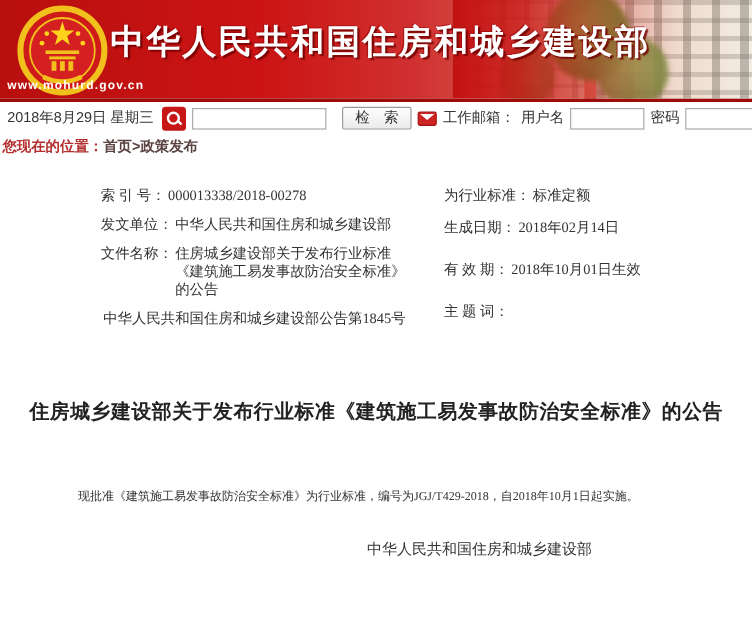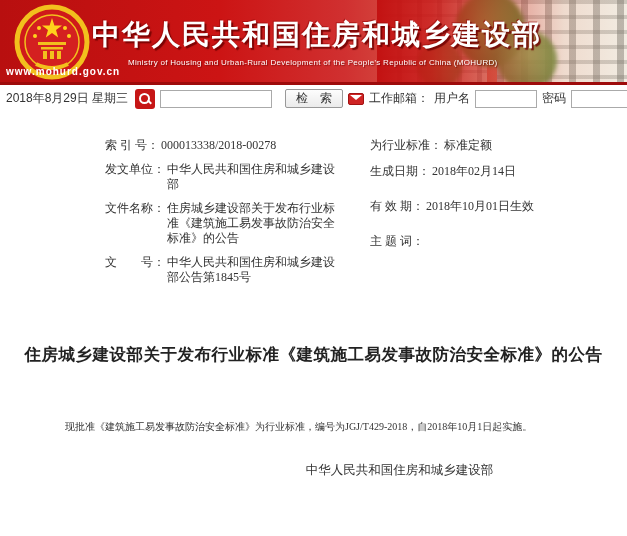--- a/index.html
+++ b/index.html
@@ -56,21 +56,21 @@
 
   
   .breadcrumb { height:18px; padding:2px 8px 0 2px; font-size:12px; font-weight:bold; }
   .bc-label { color:#b43030; }
   .bc-path { color:#5a4242; cursor:pointer; }
 
   
   .doc { font-family:"Liberation Serif", serif; color:#333; }
 
   .meta { display:flex; margin-top:26px; font-size:12px; line-height:15px; }
-  .meta-left { width:345px; padding-left:105px;font-family:Liberation Serif, serif; }
+  .meta-left { width:345px; padding-left:84px;font-family:Liberation Serif, serif; }
   .meta-right { flex:1; padding-left:25px; }
   .meta-row { display:flex; margin-bottom:9px; }
   .meta-label { white-space:pre; flex:0 0 auto; }
   .meta-value { flex:1; padding-left:2px; }
   .meta-right .meta-row { margin-bottom:11px; }
   .meta-right .meta-row.gap { margin-bottom:20px; }
 
   .doc-title { margin-top:50px; text-align:center; font-size:16.5px; font-weight:bold;
     color:#222; letter-spacing:.5px; }
 
@@ -104,56 +104,57 @@
       <circle cx="55" cy="32" r="2" fill="#ffd21c"></circle>
       <rect x="24" y="38" width="28" height="3" fill="#f2c01d"></rect>
       <rect x="27" y="43" width="22" height="2.5" fill="#f2c01d"></rect>
       <rect x="29" y="47" width="4" height="8" fill="#f2c01d"></rect>
       <rect x="36" y="47" width="4" height="8" fill="#f2c01d"></rect>
       <rect x="43" y="47" width="4" height="8" fill="#f2c01d"></rect>
       <path d="M22,60 Q38,68 54,60" stroke="#f2c01d" stroke-width="4" fill="none"></path>
     </svg>
     <div class="site-url">www.mohurd.gov.cn</div>
     <div class="banner-title">中华人民共和国住房和城乡建设部</div>
-    <div class="banner-sub">Ministry of Housing and Urban-Rural Development of the People's Republic of China (MOHURD)</div>
   </div>
 
   <div class="toolbar">
     <span class="tb-date">2018年8月29日 星期三</span>
     <span class="search-icon"></span>
     <input class="tb-input search" type="text" style="">
     <button class="tb-btn">检　索</button>
     <span class="mail-icon"></span>
     <span>工作邮箱：</span>
     <span>用户名</span>
     <input class="tb-input user" type="text" style="">
     <span>密码</span>
     <input class="tb-input pass" type="password" style="">
 
   </div>
 
+  <div class="breadcrumb">
+    <span class="bc-label">您现在的位置：</span><span class="bc-path">首页&gt;政策发布</span>
+  </div>
 
   <div class="doc">
 
     <div class="meta">
       <div class="meta-left">
         <div class="meta-row">
           <span class="meta-label">索 引 号：</span>
           <span class="meta-value">000013338/2018-00278</span>
         </div>
         <div class="meta-row">
           <span class="meta-label">发文单位：</span>
           <span class="meta-value">中华人民共和国住房和城乡建设部</span>
         </div>
         <div class="meta-row">
           <span class="meta-label">文件名称：</span>
           <span class="meta-value">住房城乡建设部关于发布行业标准《建筑施工易发事故防治安全标准》的公告</span>
         </div>
         <div class="meta-row">
-          <span class="meta-label">文　　号：</span>
           <span class="meta-value">中华人民共和国住房和城乡建设部公告第1845号</span>
         </div>
       </div>
       <div class="meta-right">
         <div class="meta-row">
           <span class="meta-label">为行业标准：</span>
           <span class="meta-value">标准定额</span>
         </div>
         <div class="meta-row gap">
           <span class="meta-label">生成日期：</span>

